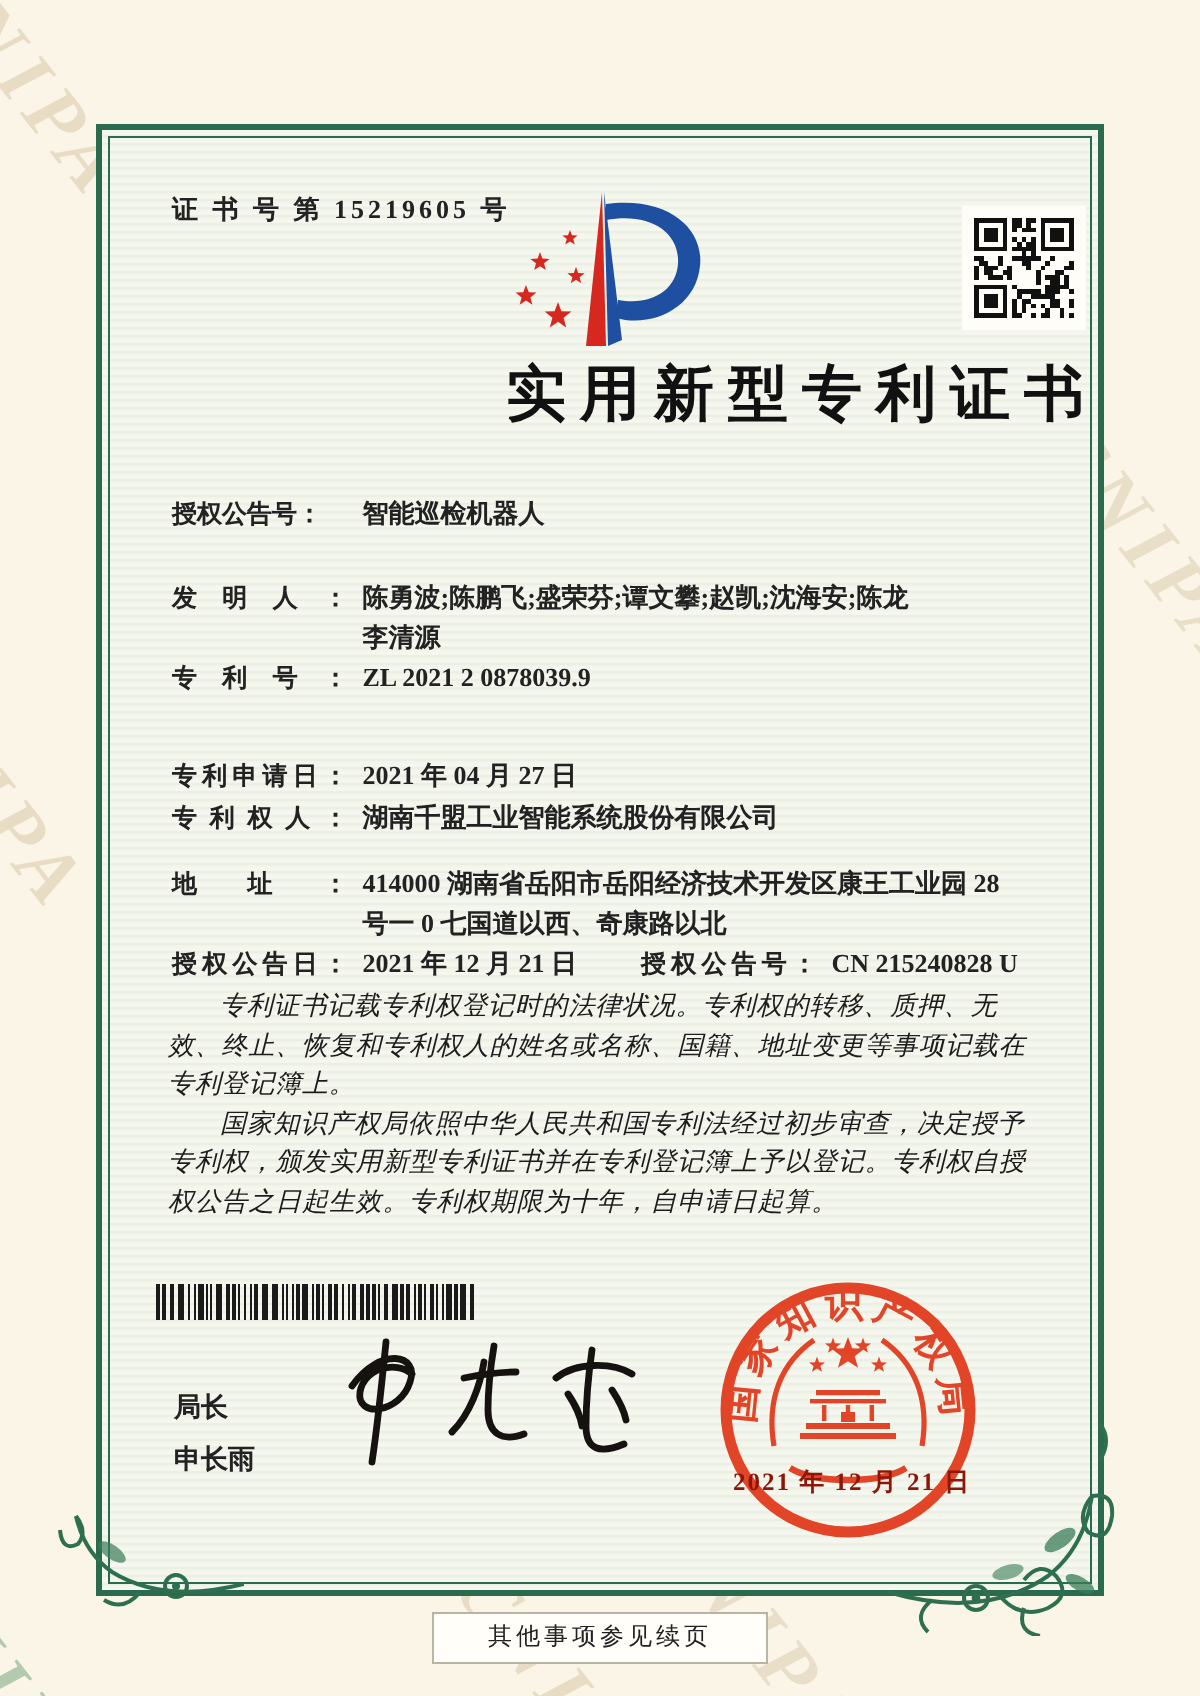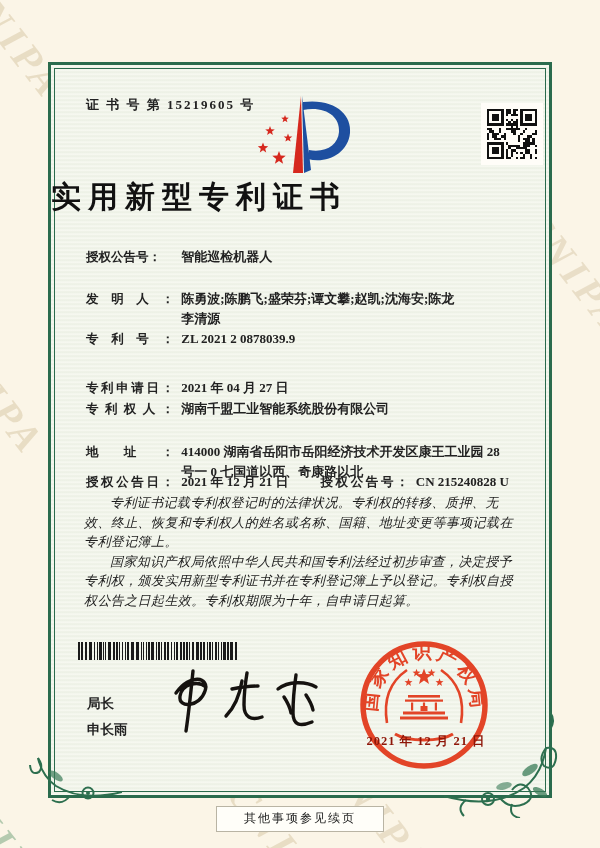--- a/index.html
+++ b/index.html
@@ -25,21 +25,21 @@
     z-index:2;
   }
   .panel::before{
     content:"";position:absolute;inset:3px;border:1px solid #2a6b4d;pointer-events:none;
   }
   .abs{position:absolute;}
   
   .certno{left:35px;top:31px;font-size:13px;font-weight:600;letter-spacing:2px;}
   .logo{left:188px;top:28px;}
   .qrwrap{left:430px;top:38px;width:62px;height:62px;background:#fffdf8;display:flex;align-items:center;justify-content:center;}
-  .title{left:0;top:112px;width:100%;text-align:left;font-size:30px;font-weight:bold;letter-spacing:7px;color:#111;}
+  .title{left:0;top:112px;width:100%;text-align:right;font-size:30px;font-weight:bold;letter-spacing:7px;color:#111;}
   
   .row{left:35px;top:0;width:432px;font-size:13px;line-height:20px;white-space:nowrap;}
   .lab{display:inline-block;width:88px;font-size:12.5px;font-weight:600;text-align:justify;text-align-last:justify;vertical-align:top;}
   .val{display:inline-block;margin-left:4px;font-weight:700;vertical-align:top;white-space:normal;width:330px;}
   .val .l2{display:block;}
   .grant .val{width:120px;}
   .grant .lab2{margin-left:16px;}
   
   .paras{left:33px;top:428px;width:436px;font-size:13px;font-style:italic;line-height:19.5px;letter-spacing:0.4px;color:#1c1c1c;}
   .paras p{margin:0;text-indent:2em;}
@@ -330,21 +330,21 @@
   <div class="abs row" style="top:313px">
     <span class="lab">专利申请日：</span>
     <span class="val">2021 年 04 月 27 日</span>
   </div>
 
   <div class="abs row" style="top:334px">
     <span class="lab">专利权人：</span>
     <span class="val">湖南千盟工业智能系统股份有限公司</span>
   </div>
 
-  <div class="abs row" style="top:377px">
+  <div class="abs row" style="top:367px">
     <span class="lab">地址：</span>
     <span class="val"><span>414000 湖南省岳阳市岳阳经济技术开发区康王工业园 28</span><span class="l2">号一 0 七国道以西、奇康路以北</span></span>
   </div>
 
   <div class="abs row grant" style="top:407px">
     <span class="lab">授权公告日：</span>
     <span class="val">2021 年 12 月 21 日</span>
     <span class="lab lab2">授权公告号：</span>
     <span class="val" style="width:150px">CN 215240828 U</span>
   </div>

